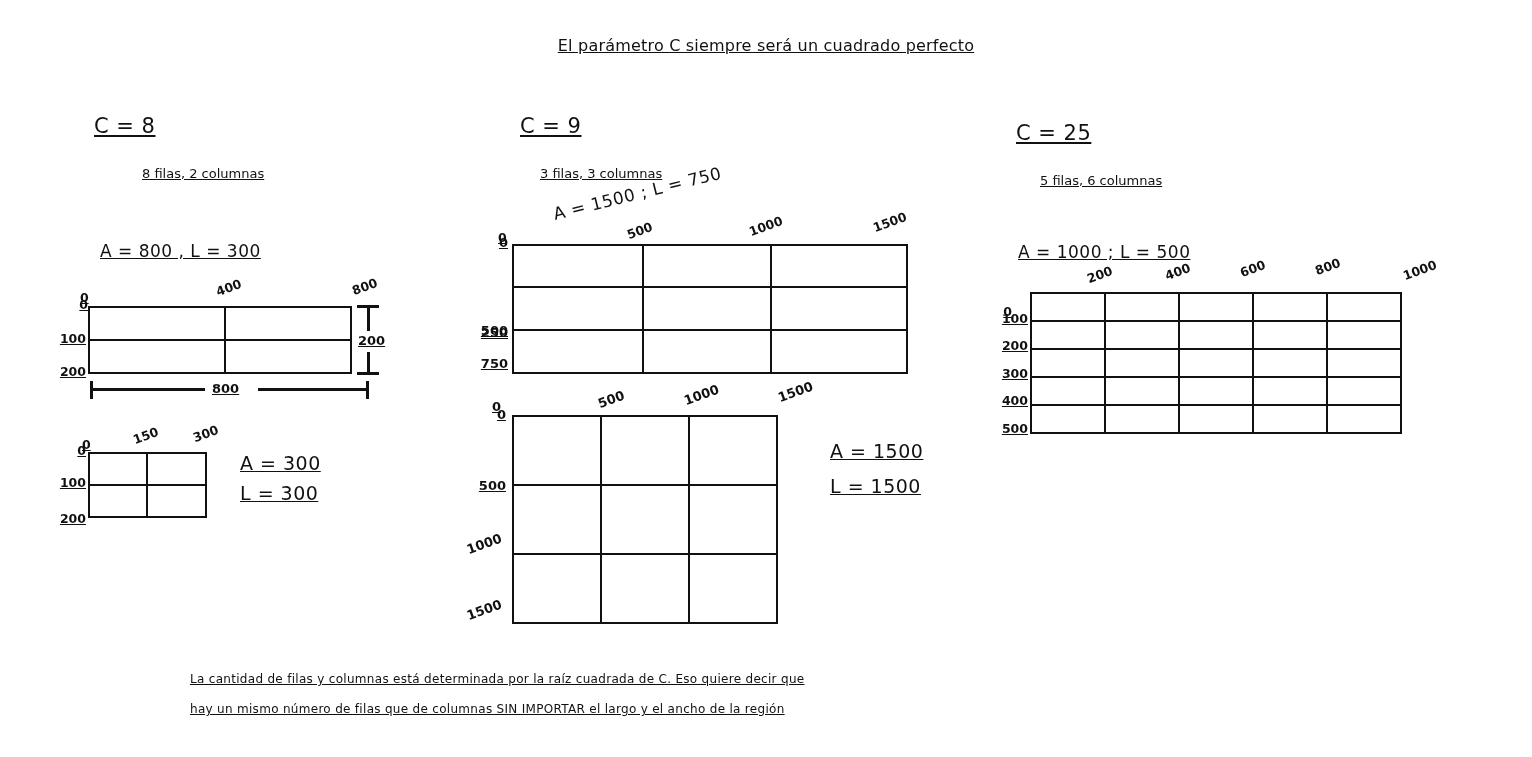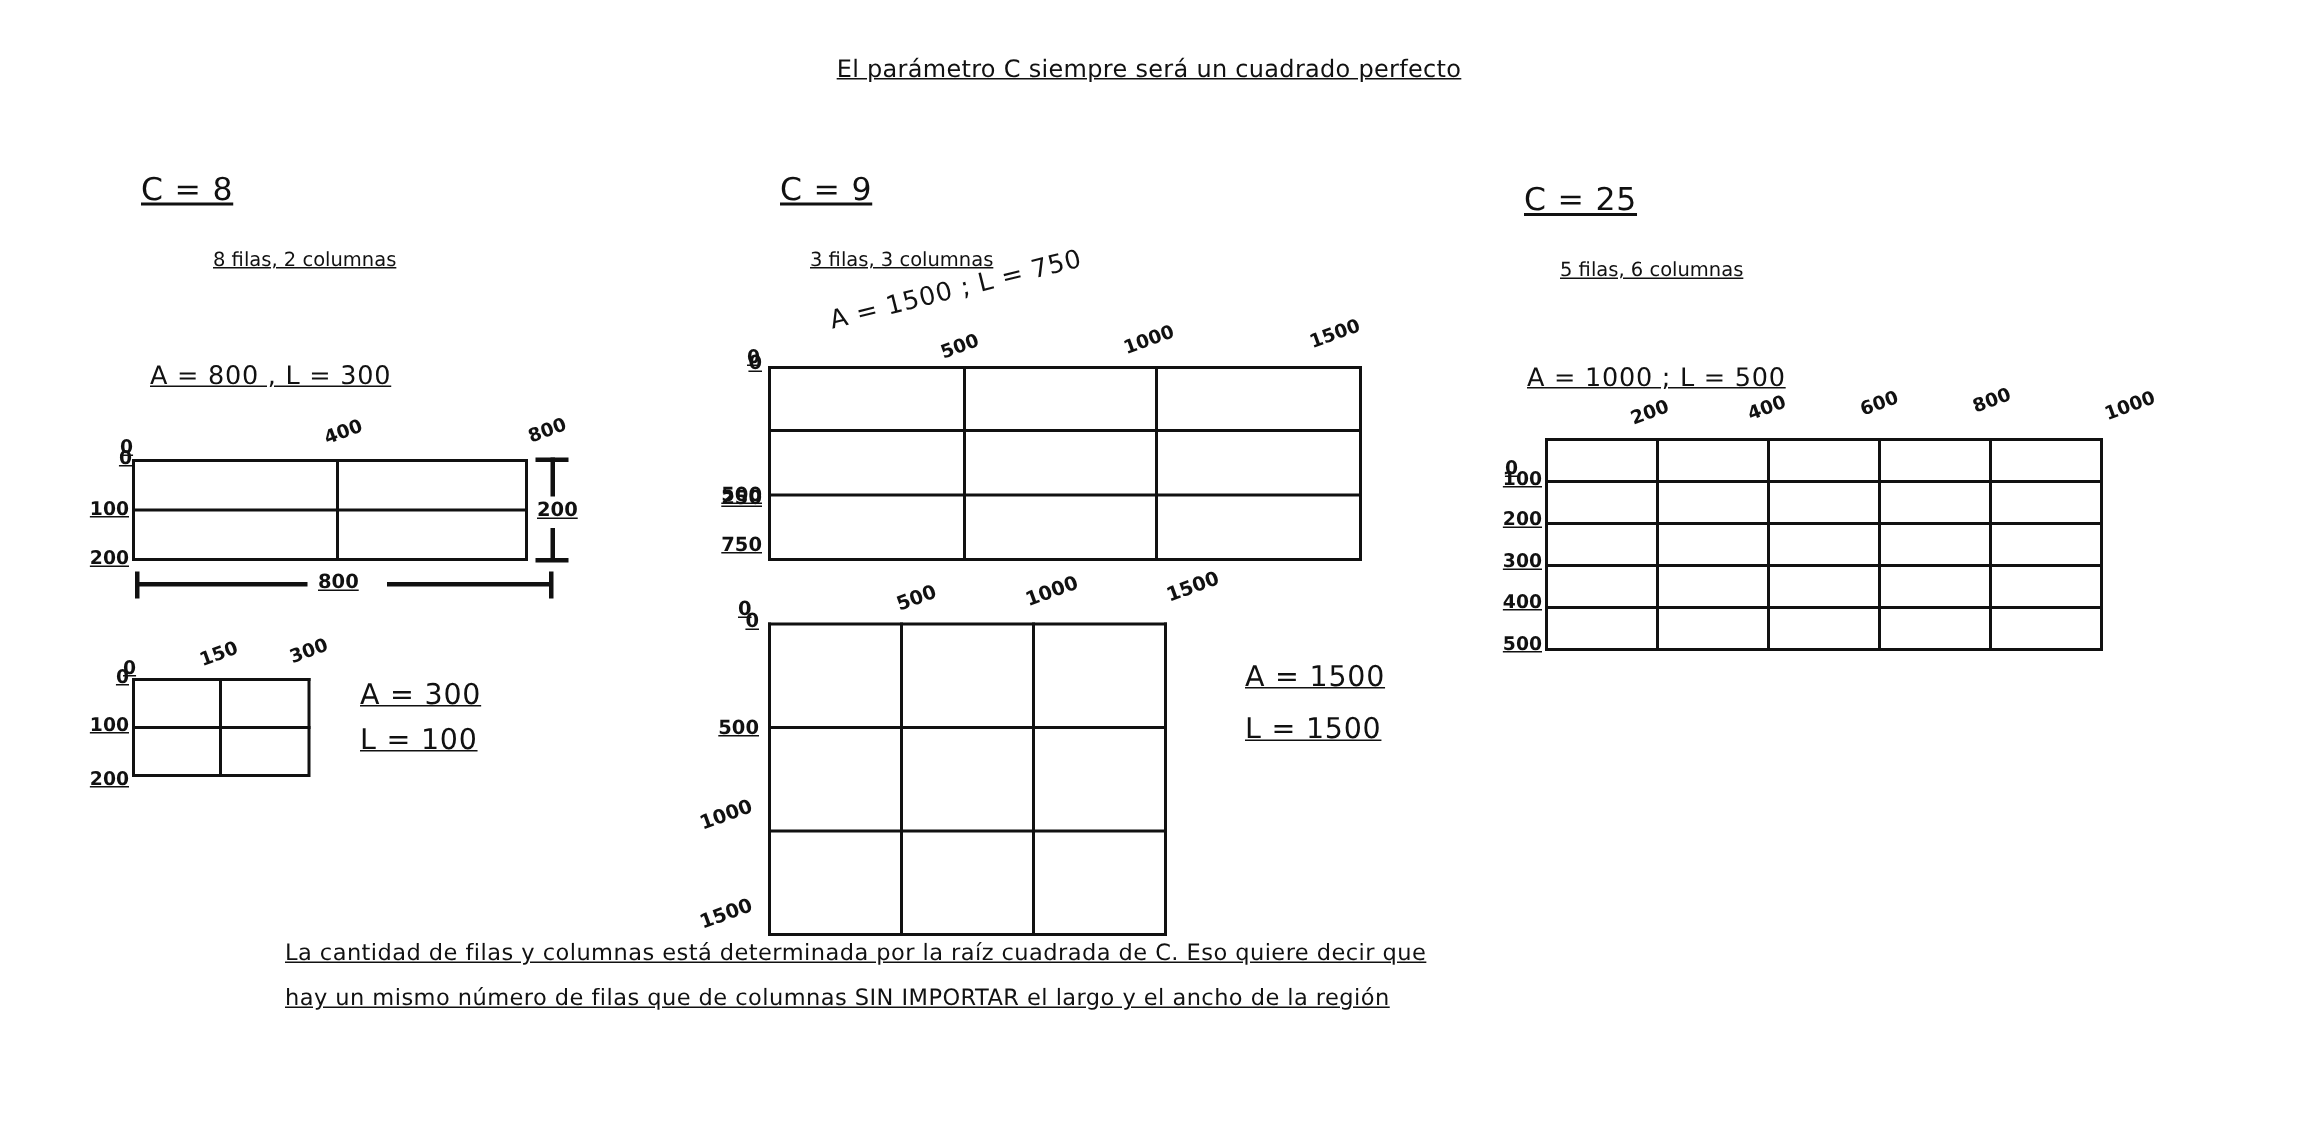--- a/index.html
+++ b/index.html
@@ -42,22 +42,22 @@
     position: absolute;
     background: #111;
   }
   .gline-h { height: 1.6px; left: 0; }
   .gline-v { width: 1.6px; top: 0; }
 
   .thick { background: #111; position: absolute; }
 
   
   #caption {
-    left: 190px; top: 620px; width: 1180px;
-    font-size: 15px;
+    left: 190px; top: 664px; width: 1180px;
+    font-size: 12px;
     line-height: 30px;
     letter-spacing: .3px;
   }
   .rot-neg { display: inline-block; transform: rotate(-14deg); transform-origin: left bottom; }
   .rot-neg2 { display: inline-block; transform: rotate(-20deg); transform-origin: left bottom; }
 </style>
 </head>
 <body>
 
 <div class="abs hand" id="title">El parámetro C siempre será un cuadrado perfecto</div>
@@ -105,21 +105,21 @@
   <div class="cell-line gline-v" style="left:117px; height:64px;"></div>
 </div>
 <div class="abs hand tick" style="left:82px; top:437px;">0</div>
 <div class="abs hand tick" style="left:136px; top:432px;"><span class="rot-neg2">150</span></div>
 <div class="abs hand tick" style="left:196px; top:430px;"><span class="rot-neg2">300</span></div>
 <div class="abs hand tick" style="left:86px; top:443px; transform:translate(-100%,0);">0</div>
 <div class="abs hand tick" style="left:86px; top:475px; transform:translate(-100%,0);">100</div>
 <div class="abs hand tick" style="left:86px; top:511px; transform:translate(-100%,0);">200</div>
 
 <div class="abs hand big-annot" style="left:240px; top:452px;">A = 300</div>
-<div class="abs hand big-annot" style="left:240px; top:482px;">L = 100</div>
+<div class="abs hand big-annot" style="left:240px; top:482px;">L = 300</div>
 
 <div class="abs hand sec-title" style="left:520px; top:114px;">C = 9</div>
 <div class="abs hand sec-sub" style="left:540px; top:166px;">3 filas, 3 columnas</div>
 
 <div class="abs hand annot" style="left:556px; top:204px;"><span class="rot-neg">A = 1500 ;  L = 750</span></div>
 
 <div class="grid" id="c9g1" style="left:512px; top:244px; width:396px; height:128px;">
   <div class="cell-line gline-h" style="top:0px;   width:396px;"></div>
   <div class="cell-line gline-h" style="top:42px;  width:396px;"></div>
   <div class="cell-line gline-h" style="top:85px;  width:396px;"></div>

